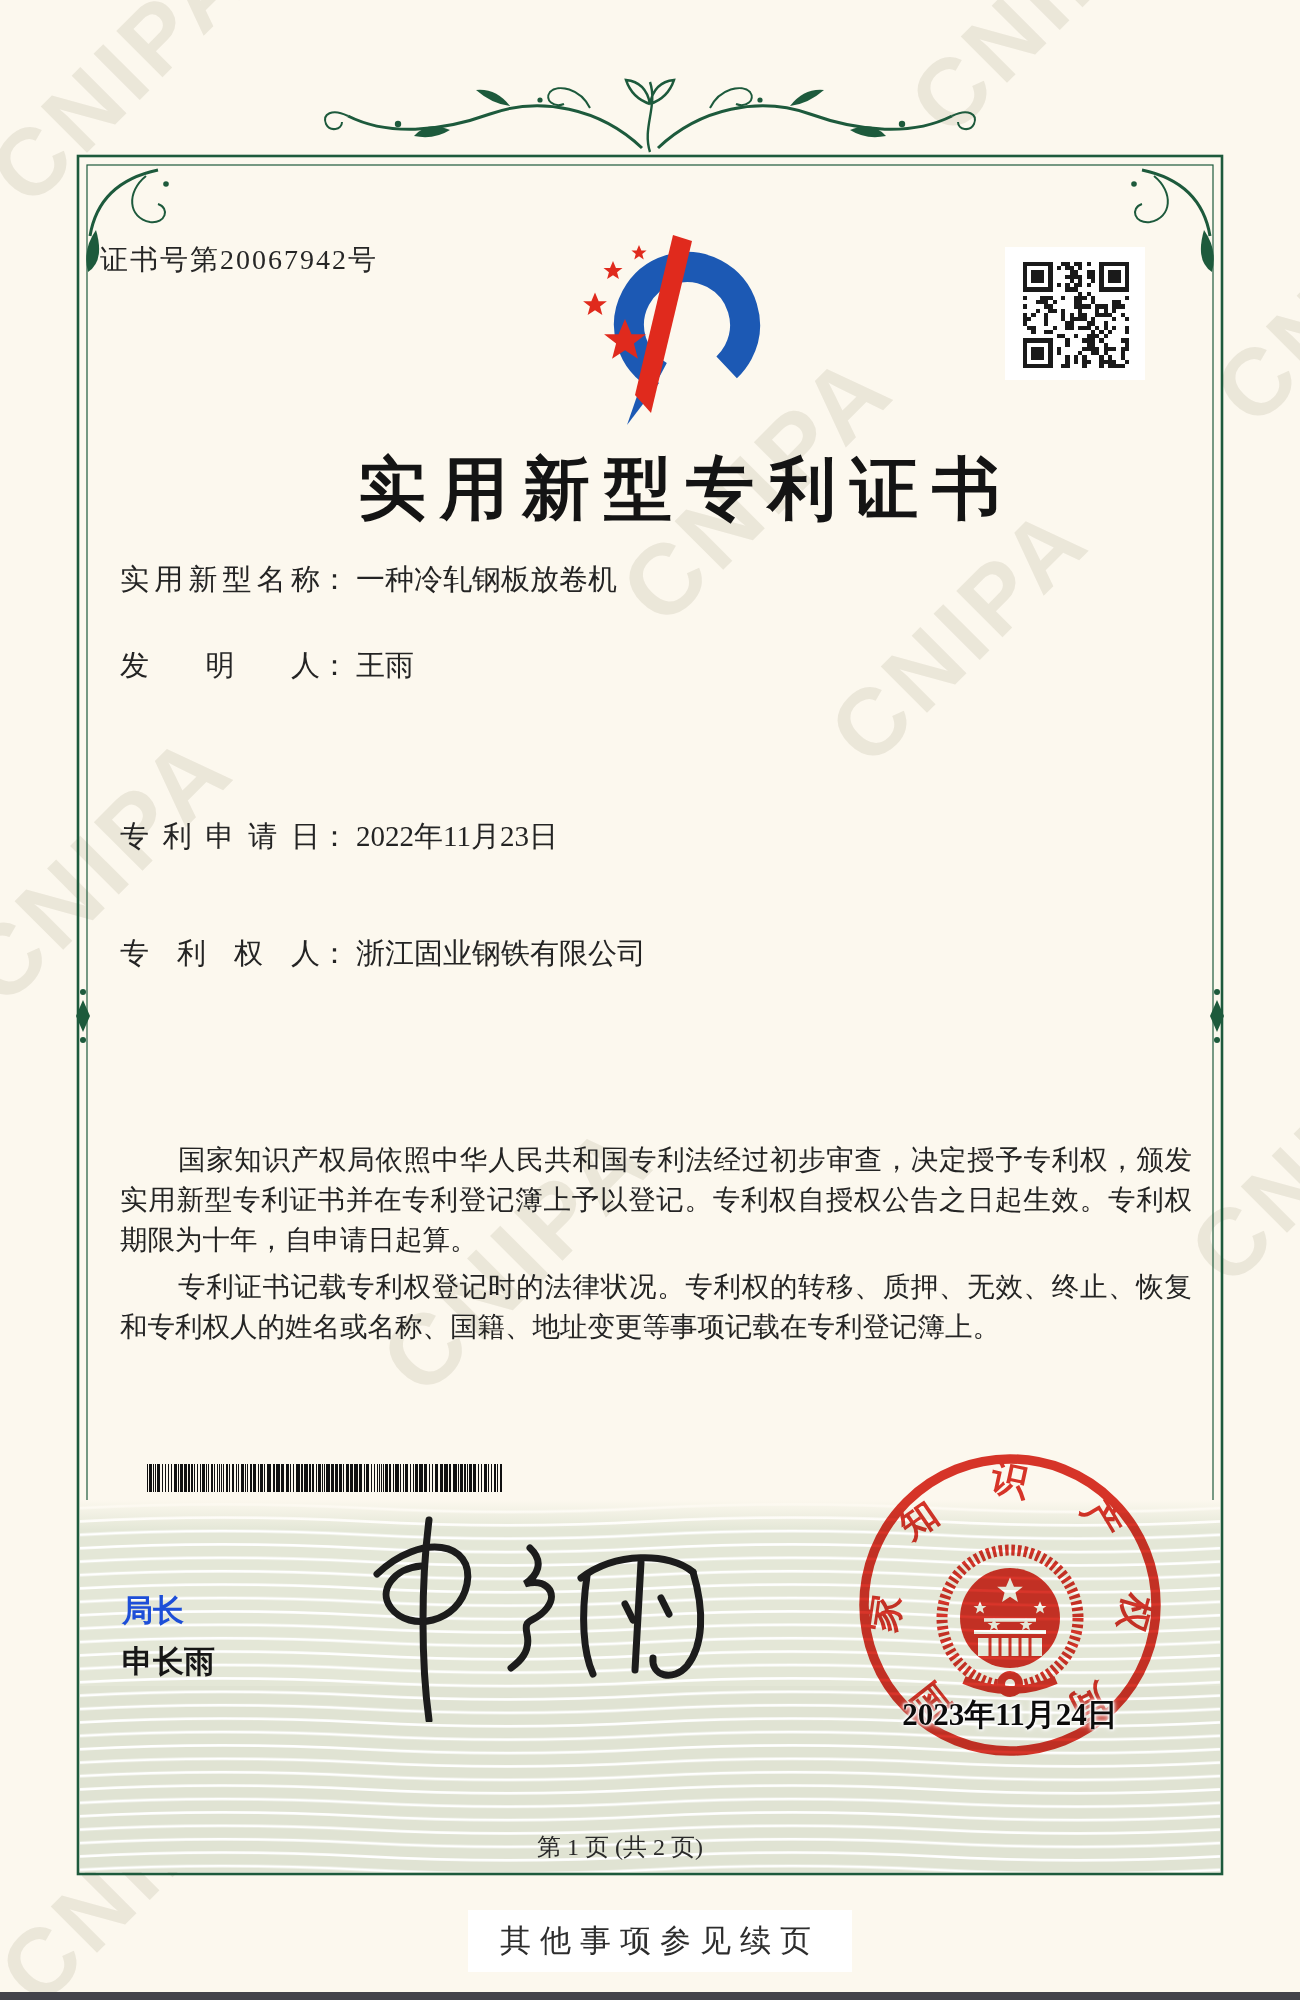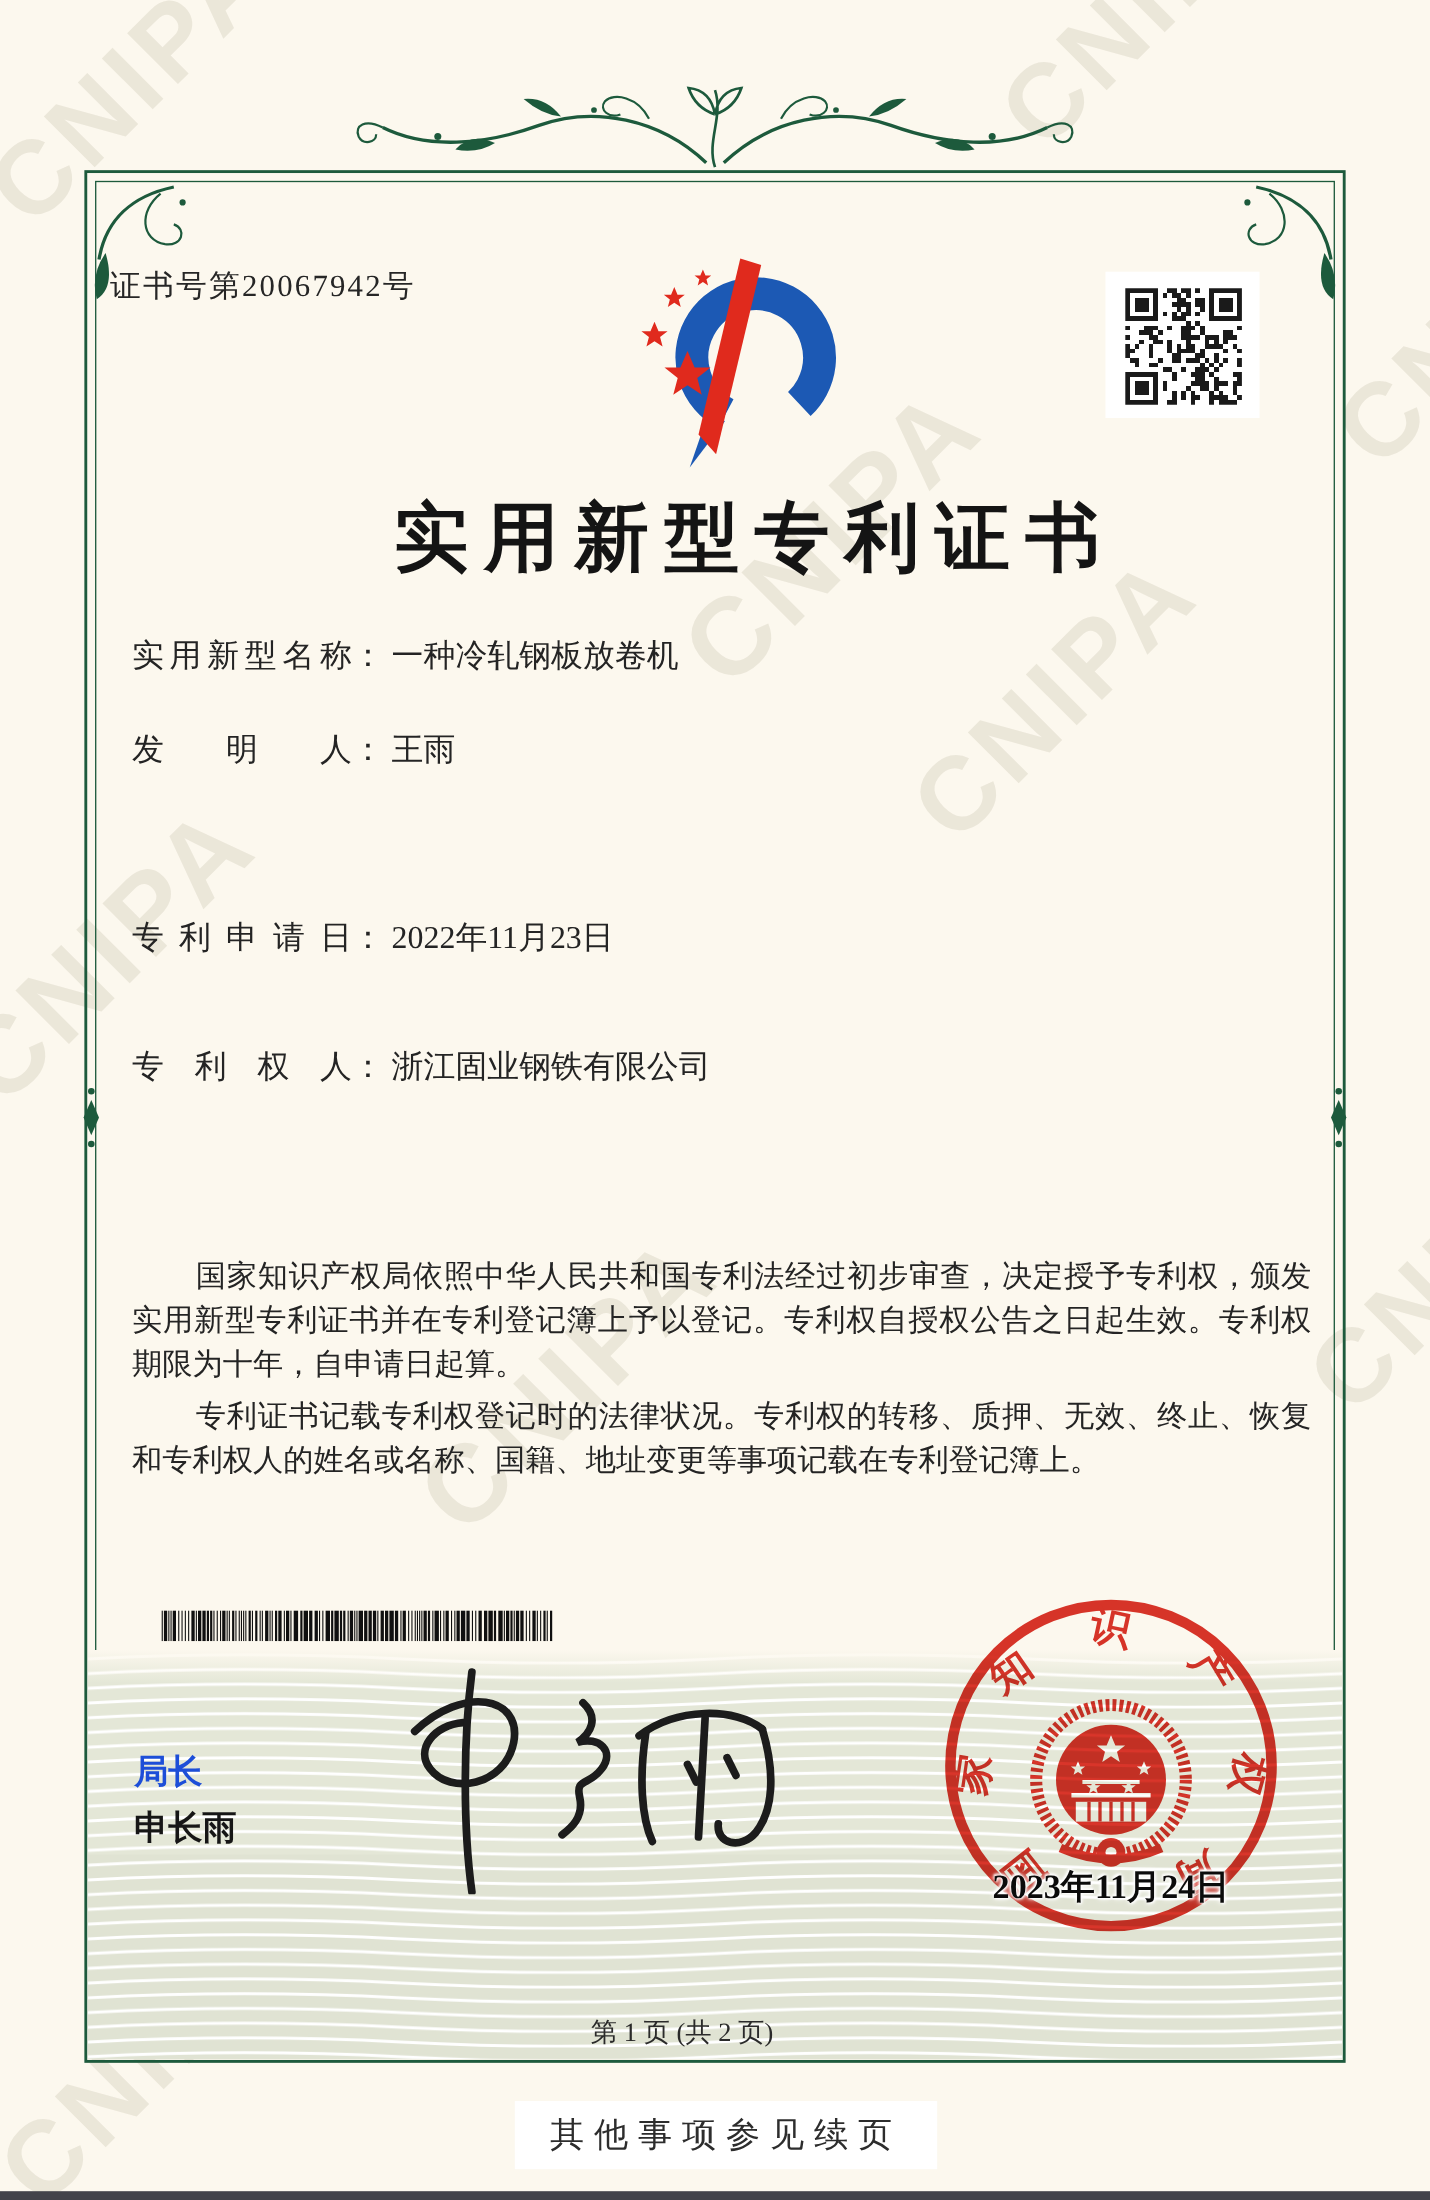--- a/index.html
+++ b/index.html
@@ -13,21 +13,21 @@
   .deco{position:absolute;left:0;top:0;pointer-events:none;}
   
   .certno{position:absolute;left:100px;top:241px;font-size:28px;letter-spacing:2px;color:#262626;}
   .logo{position:absolute;left:555px;top:233px;}
   .qr-patch{position:absolute;left:1005px;top:247px;width:140px;height:133px;background:#ffffff;}
   .qr{position:absolute;left:1023px;top:262px;width:106px;height:106px;shape-rendering:crispEdges;}
   .title{position:absolute;left:0;top:444px;width:1300px;text-align:center;
          font-size:68px;font-weight:bold;letter-spacing:14px;color:#141414;padding-left:36px;}
   
   .row{position:absolute;left:120px;font-size:29px;color:#242424;white-space:nowrap;}
-  .lbl{display:inline-block;width:200px;text-align:justify;text-align-last:justify;margin-top:16px;}
+  .lbl{display:inline-block;width:200px;text-align:justify;text-align-last:justify;}
   .colon{display:inline-block;width:36px;}
   .r1{top:560px}.r2{top:646px}.r3{top:732px}.r4{top:817px}.r5{top:934px}.r6{top:990px}.r7{top:1068px}
   .pair1{display:inline-block;width:545px;}
   
   .paras{position:absolute;left:120px;top:1140px;width:1072px;}
   .paras p{margin:0 0 7px 0;font-size:27.5px;line-height:40px;text-indent:58px;
            text-align:justify;color:#242424;}
   
   .barcode{position:absolute;left:145px;top:1464px;width:360px;height:28px;fill:#101010;}
   

